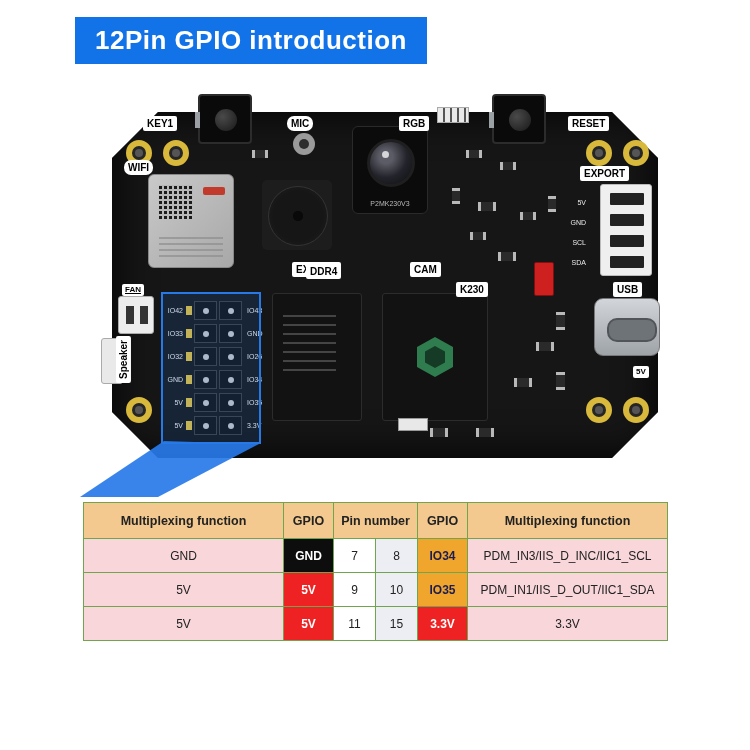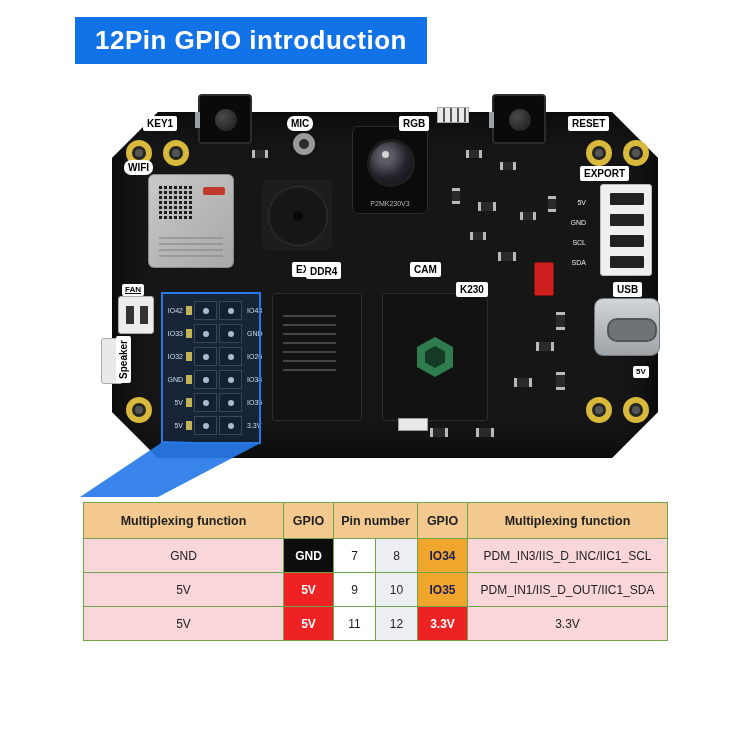--- a/index.html
+++ b/index.html
@@ -290,20 +290,20 @@
           <td class="gpio" style="background: rgb(238, 34, 34); color: rgb(255, 255, 255);">5V</td>
           <td class="pinL">9</td>
           <td class="pinR">10</td>
           <td class="gpio" style="background: rgb(240, 166, 44); color: rgb(28, 28, 82);">IO35</td>
           <td class="fn">PDM_IN1/IIS_D_OUT/IIC1_SDA</td>
         </tr>
         <tr>
           <td class="fn">5V</td>
           <td class="gpio" style="background: rgb(238, 34, 34); color: rgb(255, 255, 255);">5V</td>
           <td class="pinL">11</td>
-          <td class="pinR">12</td>
+          <td class="pinR">15</td>
           <td class="gpio" style="background: rgb(238, 34, 34); color: rgb(255, 255, 255);">3.3V</td>
           <td class="fn">3.3V</td>
         </tr>
       </tbody>
   </table>
 
 </div>
 
 </body></html>

